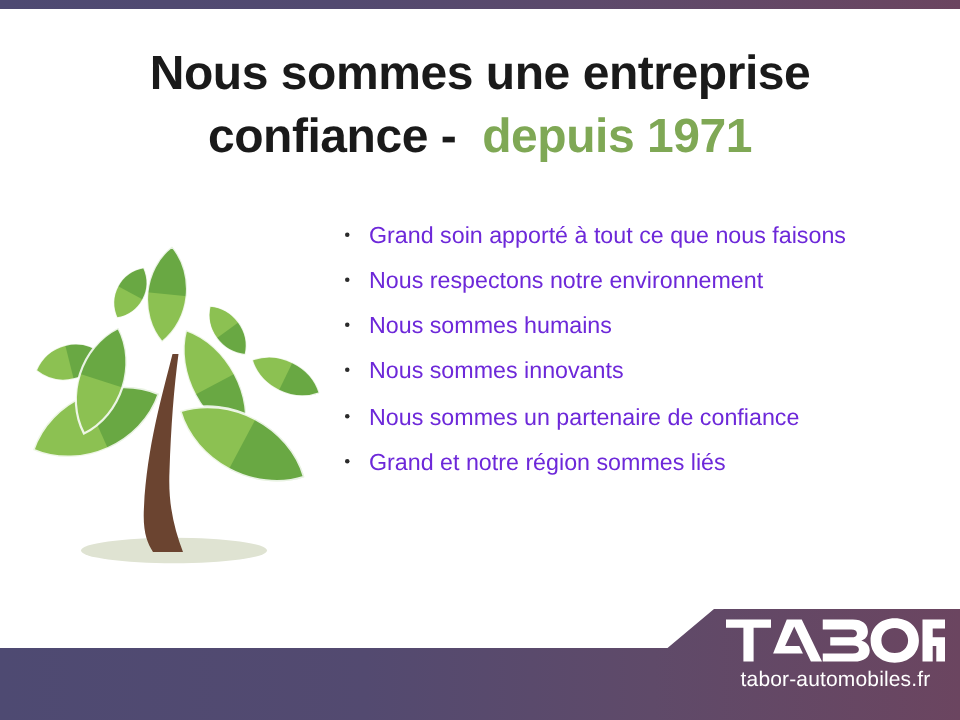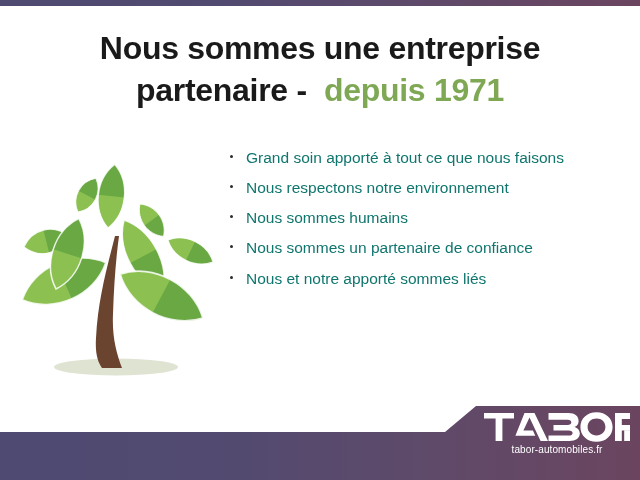--- a/index.html
+++ b/index.html
@@ -60,21 +60,21 @@
     width: 400px;
     margin: 0;
     padding: 0;
     list-style: none;
   }
   .bullets li {
     position: relative;
     padding-left: 18px;
     margin: 0 0 10px 0;
     font-size: 15.5px;
-    color: #0f766e;
+    color: #6d28d9;
     line-height: 1.30;
     white-space: nowrap;
   }
   .bullets li .dot {
     position: absolute;
     left: 2px;
     top: 7px;
     width: 3px;
     height: 3px;
     background: #2b2b2b;
@@ -113,21 +113,21 @@
     text-align: center;
   }
   .wordmark {
     display: block;
     width: 146px;
     height: 30px;
   }
   .logo-url {
     display: block;
     margin-top: 2px;
-    font-size: 10px;
+    font-size: 14px;
     color: #ffffff;
     letter-spacing: 0.1px;
     font-family: "Liberation Sans", sans-serif;
   }
   .sr {
     position: absolute;
     width: 1px; height: 1px;
     overflow: hidden;
     clip: rect(0 0 0 0);
     white-space: nowrap;
@@ -135,21 +135,21 @@
 </style>
 </head>
 <body>
 
 <div class="slide">
 
   <div class="top-strip"></div>
 
   <div class="headline">
     <span class="line">Nous sommes une entreprise</span>
-    <span class="line"><span>partenaire -  </span><span class="accent">depuis 1971</span></span>
+    <span class="line"><span>confiance -  </span><span class="accent">depuis 1971</span></span>
   </div>
 
   <div class="tree">
     <svg width="205" height="235" viewBox="0 0 205 235" xmlns="http://www.w3.org/2000/svg">
       <defs>
 
         <clipPath id="leafClip">
           <path d="M0,0 C 26,-30 74,-30 100,0 C 74,30 26,30 0,0 Z"></path>
         </clipPath>
         <g id="leaf">
@@ -201,22 +201,23 @@
 
       <path d="M103,84 C 96,112 86,146 84,186 C 83,202 86,210 90,216
                L 110,216 C 104,200 100,184 101,162 C 102,132 104,106 107,84 Z" fill="#6b4430"></path>
     </svg>
   </div>
 
   <ul class="bullets">
     <li><span class="dot"></span><span>Grand soin apporté à tout ce que nous faisons</span></li>
     <li><span class="dot"></span><span>Nous respectons notre environnement</span></li>
     <li><span class="dot"></span><span>Nous sommes humains</span></li>
+    <li><span class="dot"></span><span>Nous sommes innovants</span></li>
     <li><span class="dot"></span><span>Nous sommes un partenaire de confiance</span></li>
-    <li><span class="dot"></span><span>Nous et notre apporté sommes liés</span></li>
+    <li><span class="dot"></span><span>Grand et notre région sommes liés</span></li>
   </ul>
 
   <div class="bottom-bar">
     <svg class="bar-shape" viewBox="0 0 640 76" xmlns="http://www.w3.org/2000/svg">
       <defs>
         <linearGradient id="barGrad" x1="0" y1="0" x2="1" y2="0">
           <stop offset="0%" stop-color="#4e4a72"></stop>
           <stop offset="38%" stop-color="#534a70"></stop>
           <stop offset="68%" stop-color="#5f4a69"></stop>
           <stop offset="100%" stop-color="#6b4560"></stop>

